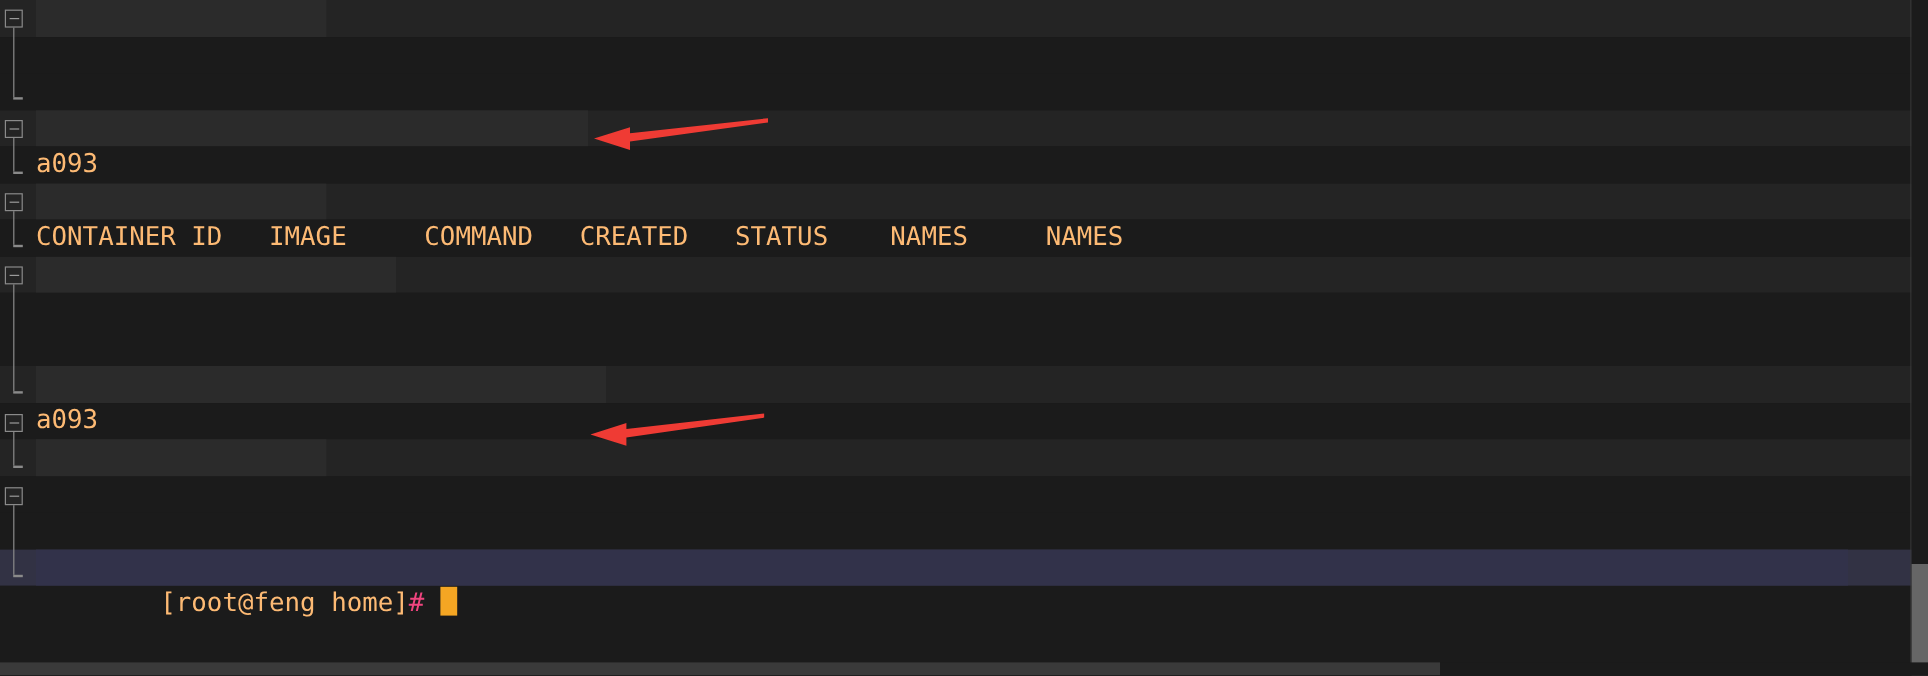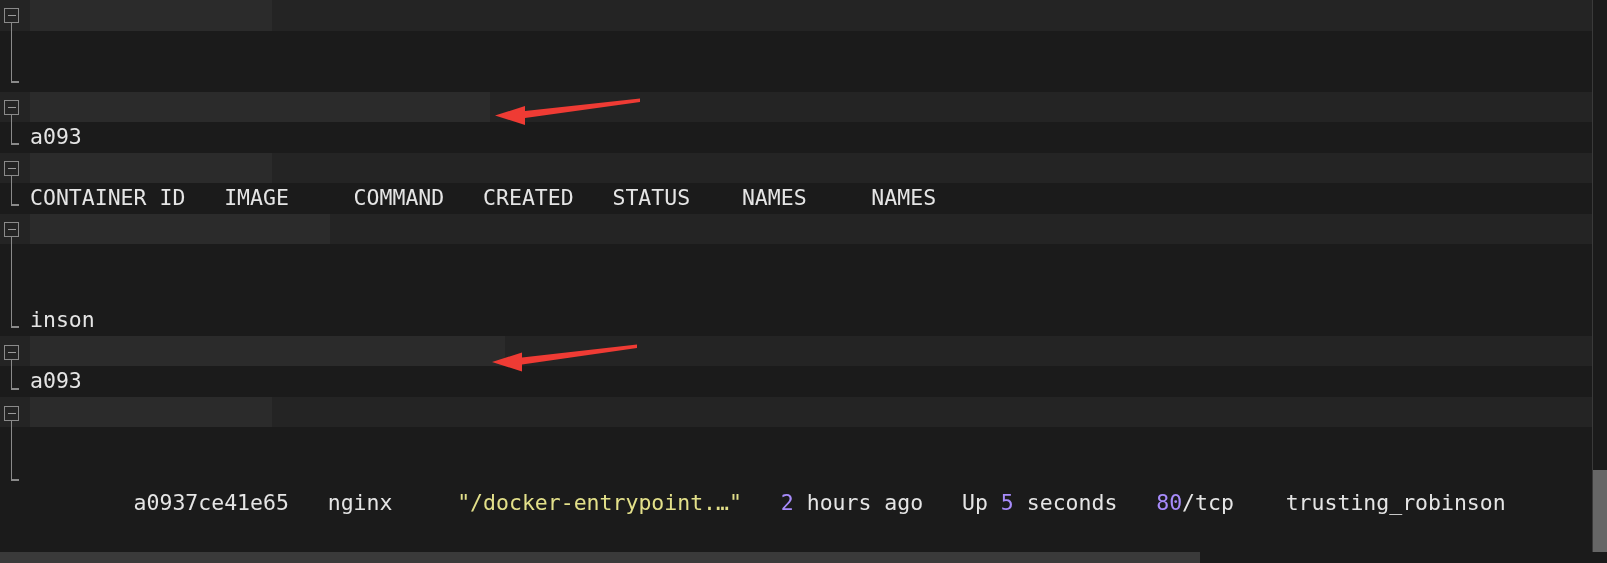--- a/index.html
+++ b/index.html
@@ -47,21 +47,21 @@
     background: #2b2b2b;
   }
   .row.active .band {
     position: absolute;
     left: 30px; top: 0;
     height: 30.5px;
     background: #32324a;
   }
 
   
-  .c-white  { color: #e5e5e5; }
+  .c-white  { color: #fdba74; }
   .c-cyan   { color: #6fc3e8; }
   .c-pink   { color: #f0457f; }
   .c-orange { color: #e8a33d; font-style: italic; }
   .c-yellow { color: #e3e08a; }
   .c-purple { color: #a78bfa; }
   .c-gold   { color: #d79921; }
   .c-green  { color: #8ec07c; }
 
   
   .gutter {
@@ -209,23 +209,20 @@
         <span class="c-white">CONTAINER ID   IMAGE     COMMAND                  </span><span class="c-white">CREATED       STATUS                      PORTS     NAMES</span>
       </div>
     </div>
 
     <div class="row">
       <div class="txt">
         <span class="c-white">a0937ce41e65   nginx     </span><span class="c-yellow">"/docker-entrypoint.…"</span><span>   </span><span class="c-purple">2</span><span class="c-white"> hours ago   </span><span class="c-gold">Exited</span><span> </span><span class="c-green">(</span><span class="c-purple">0</span><span class="c-green">)</span><span> </span><span class="c-purple">7</span><span class="c-white"> seconds ago                    </span><span class="c-white">trusting_rob</span>
       </div>
     </div>
 
-    <div class="row">
-      <div class="txt"><span class="c-white">inson</span></div>
-    </div>
 
     <div class="row cmd">
       <div class="band" style="width:475px"></div>
       <div class="txt">
         <span class="c-white">[root@feng home]</span><span class="c-pink">#</span><span class="c-white"> </span><span class="c-cyan">docker</span><span class="c-white"> start a093</span>
       </div>
     </div>
 
     <div class="row">
       <div class="txt"><span class="c-white">a093</span></div>
@@ -243,20 +240,26 @@
         <span class="c-white">CONTAINER ID   IMAGE     COMMAND                  </span><span class="c-white">CREATED       STATUS         PORTS     NAMES</span>
       </div>
     </div>
 
     <div class="row">
       <div class="txt">
         <span class="c-white">a0937ce41e65   nginx     </span><span class="c-yellow">"/docker-entrypoint.…"</span><span>   </span><span class="c-purple">2</span><span class="c-white"> hours ago   Up </span><span class="c-purple">5</span><span class="c-white"> seconds   </span><span class="c-purple">80</span><span class="c-white">/tcp    </span><span class="c-white">trusting_robinson</span>
       </div>
     </div>
 
+    <div class="row active">
+      <div class="band" style="width:1510px"></div>
+      <div class="txt">
+        <span class="c-white">[root@feng home]</span><span class="c-pink">#</span><span class="c-white"> </span><span class="cursor"></span>
+      </div>
+    </div>
 
   </div>
 
   <div class="gutter">
     <div class="fold" style="top:8px">
       <div class="box"></div>
       <div class="stem" style="height:58px"></div>
       <div class="foot" style="top:73px"></div>
     </div>
     <div class="fold" style="top:100px">

